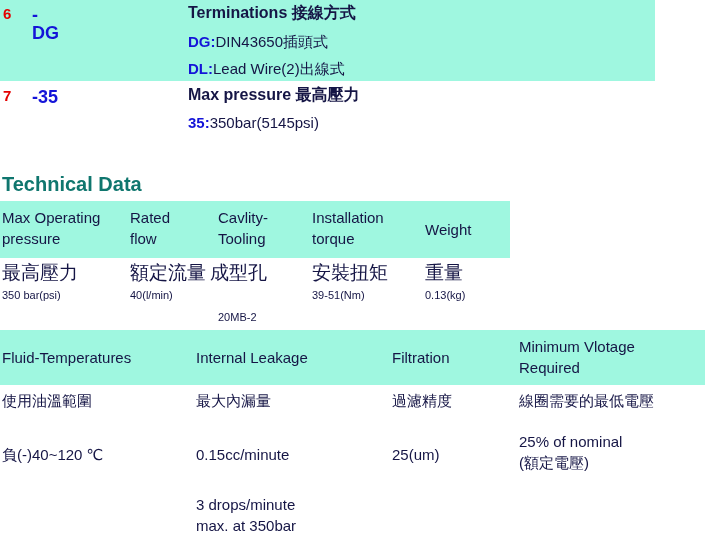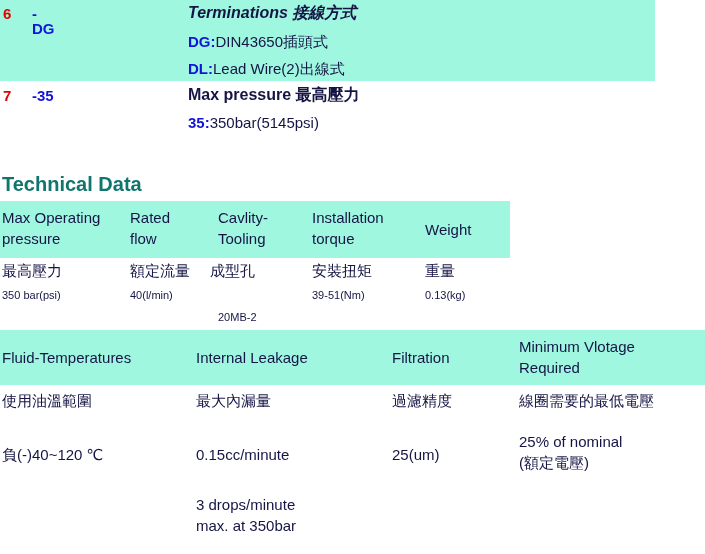--- a/index.html
+++ b/index.html
@@ -31,21 +31,21 @@
     position: absolute;
     color: #e40000;
     font-weight: bold;
     font-size: 15px;
     line-height: 1;
   }
   .order-code {
     position: absolute;
     color: #1414d8;
     font-weight: bold;
-    font-size: 15px;
+    font-size: 18px;
     line-height: 1;
   }
   .order-title {
     position: absolute;
     font-weight: bold;
     font-size: 16px;
     line-height: 1;
     color: #151545;
     white-space: nowrap;
   }
@@ -75,21 +75,21 @@
   #table1-header-band { left: 0; top: 201px; width: 510px; height: 57px; }
   .t1-head {
     position: absolute;
     font-size: 15px;
     line-height: 21px;
     color: #151545;
     white-space: pre-line;
   }
   .t1-cn {
     position: absolute;
-    font-size: 15px;
+    font-size: 19px;
     line-height: 1;
     color: #151545;
     white-space: nowrap;
   }
   .t1-val {
     position: absolute;
     font-size: 11px;
     line-height: 1;
     color: #151545;
     white-space: nowrap;
@@ -123,21 +123,21 @@
 </head>
 <body>
 
 <div class="abs" id="order-block">
 
   <div class="cyan-band" id="row6-band"></div>
 
   <div class="order-row">
     <span class="order-num" style="left:3px; top:6px;">6</span>
     <span class="order-code" style="left:32px; top:6px;">-DG</span>
-    <span class="order-title" style="left:188px; top:5px;font-style:italic;">Terminations 接線方式</span>
+    <span class="order-title" style="left:188px; top:5px;">Terminations 接線方式</span>
     <span class="order-opt" style="left:188px; top:34px;">
       <span class="key">DG:</span><span>DIN43650插頭式</span>
     </span>
     <span class="order-opt" style="left:188px; top:61px;">
       <span class="key">DL:</span><span>Lead Wire(2)出線式</span>
     </span>
   </div>
 
   <div class="order-row">
     <span class="order-num" style="left:3px; top:88px;">7</span>

